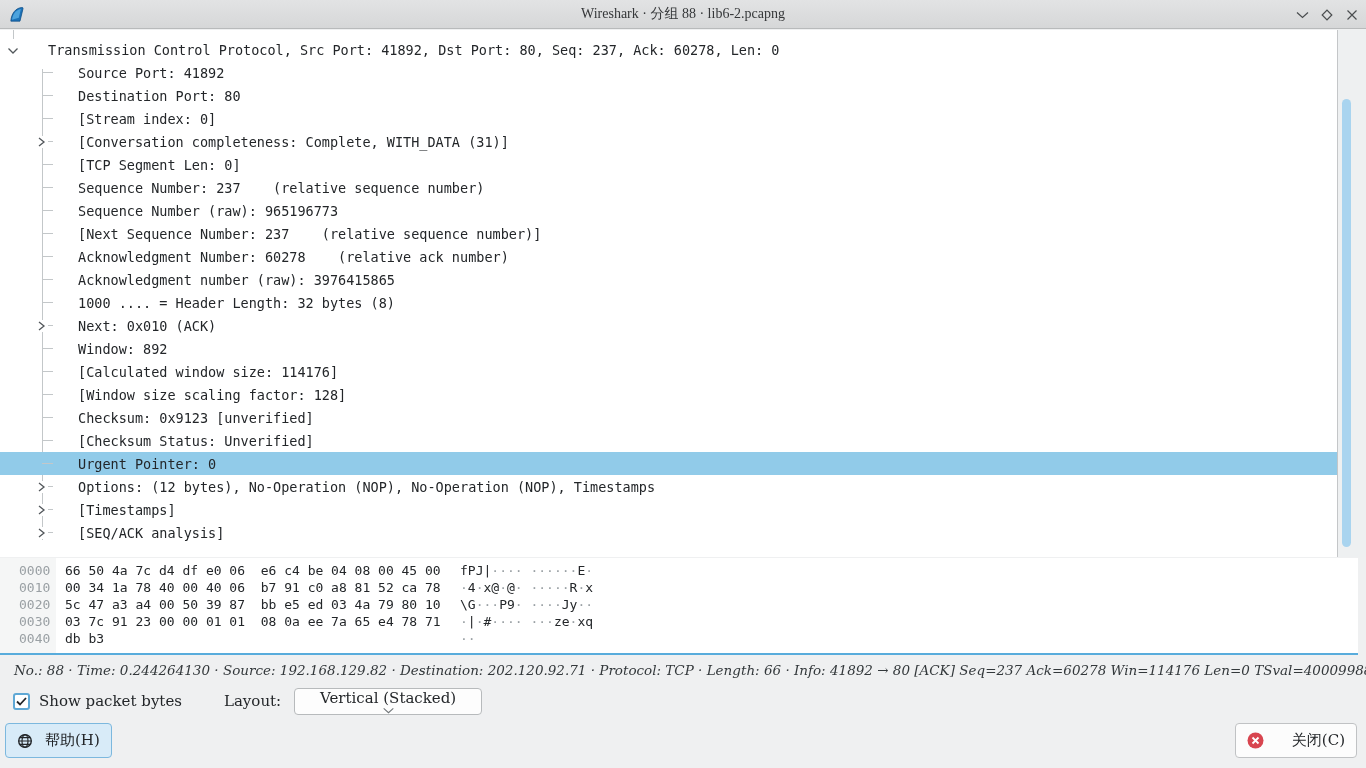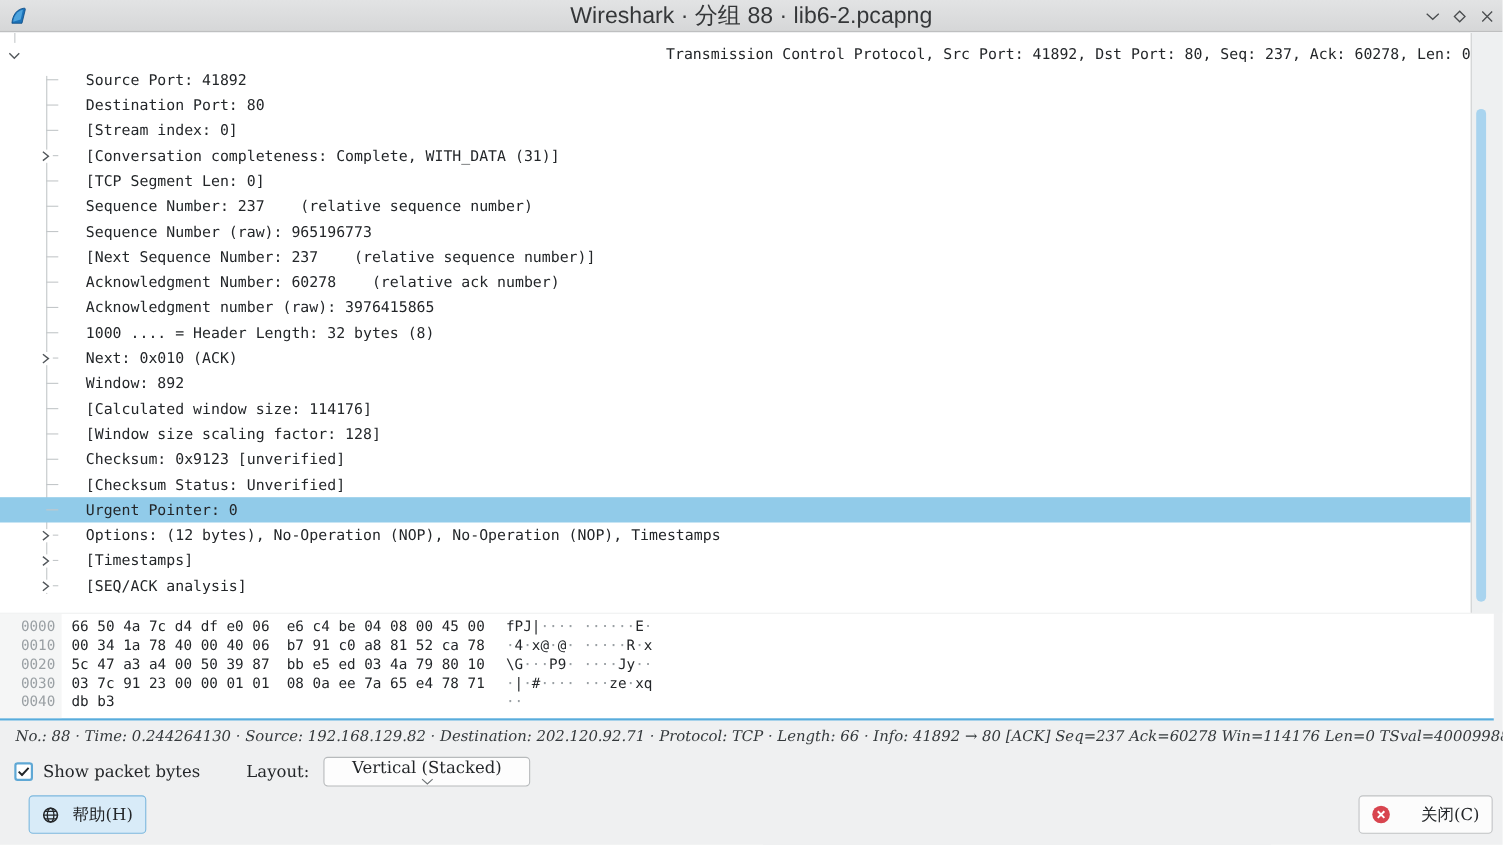--- a/index.html
+++ b/index.html
@@ -13,40 +13,40 @@
 
   
   .titlebar {
     position:absolute; top:0; left:0; width:1366px; height:29px;
     background:linear-gradient(#e2e3e4,#d6d7d8);
     border-bottom:1px solid #b8babb;
     display:flex; align-items:center;
   }
   .app-icon { position:absolute; left:8px; top:5px; width:19px; height:19px; }
   .title {
-    width:100%; text-align:center; font-size:21px; color:#353739;
-    font-family:Liberation Sans, sans-serif;
+    width:100%; text-align:center; font-size:14px; color:#353739;
+    font-family:Liberation Serif, serif;
   }
   .win-btns {
     position:absolute; right:6px; top:0; height:29px;
     display:flex; align-items:center; gap:9px;
   }
   .win-btn { width:16px; height:16px; display:flex; align-items:center; justify-content:center; cursor:default; }
 
   
   .tree-pane {
     position:absolute; top:30px; left:0; width:1338px; height:527px;
     background:#ffffff; border-right:1px solid #c4c6c8; overflow:hidden;
   }
   .tree-rows { position:absolute; top:8px; left:0; right:0; }
   .tree-row {
     position:relative; height:23px; display:flex; align-items:center;
     font-family:"DejaVu Sans Mono", monospace; font-size:13.5px; color:#232629;
   }
-  .tree-row.root { padding-left:33px;justify-content:flex-end; }
+  .tree-row.root { padding-left:48px; }
   .tree-row.child { padding-left:78px; }
   .tree-row.selected { background:var(--selection,#91cbe9); }
   .tree-label { white-space:pre; }
   .tree-row.leaf::before {
     content:""; position:absolute; left:42px; top:11px; width:11px; height:1px; background:#c3c7c9;
   }
   .tree-row.expandable::before {
     content:""; position:absolute; left:48px; top:11px; width:5px; height:1px; background:#c3c7c9;
   }
   .chev-right { position:absolute; left:36px; top:6px; background:#fff; }
@@ -99,21 +99,21 @@
   }
   .combo-text { flex:1; }
 
   
   .btn {
     position:absolute; top:723px; height:35px; border-radius:4px;
     display:flex; align-items:center; gap:7px; padding:0 11px;
     font-size:15px; color:#232629; cursor:default;
     font-family:"DejaVu Serif", serif;
   }
-  .btn-help { left:26px; background:var(--help-bg,#d8ebf8); border:1px solid var(--help-border,#7cb8de);gap:12px; }
+  .btn-help { left:5px; background:var(--help-bg,#d8ebf8); border:1px solid var(--help-border,#7cb8de);gap:12px; }
   .btn-close { right:9px; background:#fcfcfc; border:1px solid #c0c2c4;gap:28px; }
 </style>
 </head>
 <body>
 
 <div class="titlebar">
   <svg class="app-icon" viewBox="0 0 20 20">
     <path d="M3 17 C3.5 9 8 3.2 14.5 2.6 C15.5 2.5 16 3 15.8 3.9 L12.6 17 Z" fill="#1c72b8" stroke="#0d4d86" stroke-width="0.8"></path>
     <path d="M4.2 15.5 C5 9.5 8.5 5 13.5 4.1 L11.4 13.5 Z" fill="#4da3dd"></path>
   </svg>

